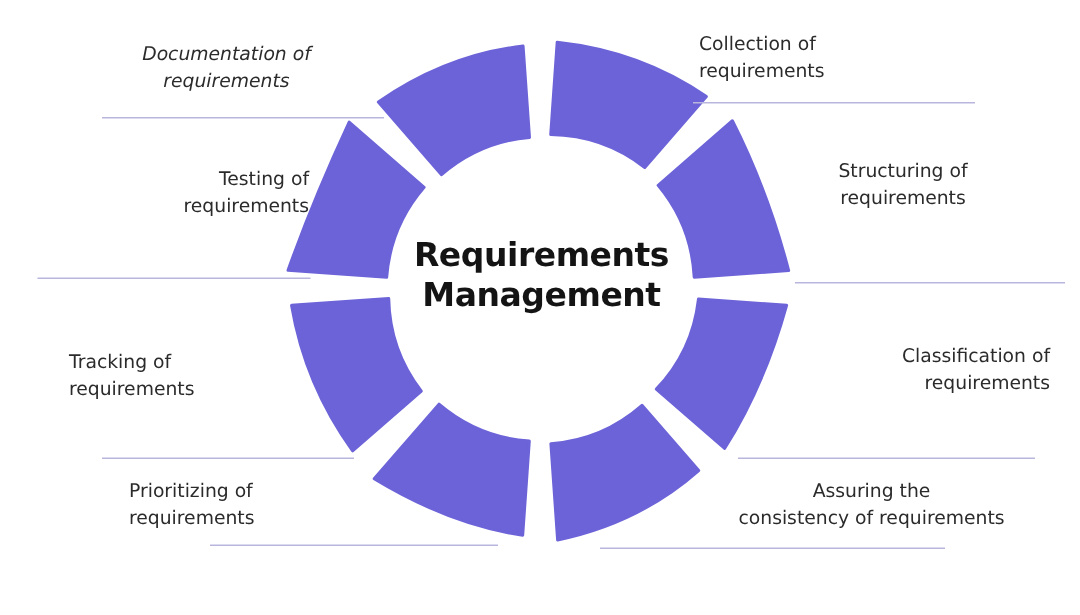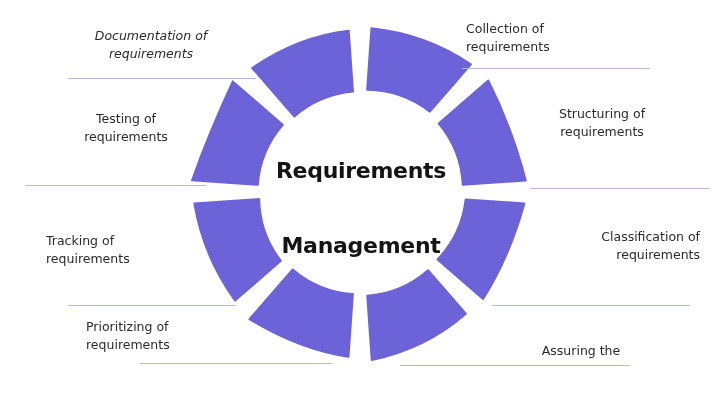--- a/index.html
+++ b/index.html
@@ -32,43 +32,43 @@
     top: 158px;
     width: 262px;
     text-align: center;
     font-family: "DejaVu Sans", "Liberation Sans", sans-serif;
     font-size: 22px;
     font-weight: 700;
     line-height: 1.22;
     letter-spacing: -0.3px;
     color: #141414;
   }
-  .center-title .l2 { display: block; margin-top: 48px; }
+  .center-title .l2 { display: block; }
 
   
   .label {
     position: absolute;
     font-family: "DejaVu Sans", "Liberation Sans", sans-serif;
     font-size: 12.5px;
     font-weight: 500;
     line-height: 1.42;
     color: #2b2b2b;
     white-space: nowrap;
   }
   .label .l2 { display: block; }
 
   .lbl-documentation { left: 60px;  top: 27px;  width: 182px; text-align: center; font-style: italic; }
-  .lbl-testing       { left: 46px;  top: 110px; width: 160px; text-align: center; }
+  .lbl-testing       { left: 46px;  top: 110px; width: 160px; text-align: right; }
   .lbl-tracking      { left: 46px;  top: 232px; width: 160px; }
   .lbl-prioritizing  { left: 86px;  top: 318px; width: 172px; }
 
   .lbl-collection     { left: 466px; top: 20px;  width: 180px; }
   .lbl-structuring    { left: 512px; top: 105px; width: 180px; text-align: center; }
   .lbl-classification { left: 520px; top: 228px; width: 180px; text-align: right; }
-  .lbl-assuring       { left: 450px; top: 318px; width: 262px; text-align: center; margin-top: 24px; }
+  .lbl-assuring       { left: 450px; top: 318px; width: 262px; text-align: center; }
 
   
   .rule {
     position: absolute;
     height: 1px;
     background: #b9b6dd;
   }
   .rule-doc     { left: 68px;  top: 78px;  width: 188px; }
   .rule-test    { left: 25px;  top: 185px; width: 182px; }
   .rule-track   { left: 68px;  top: 305px; width: 168px; }
@@ -157,15 +157,16 @@
     <span class="l2">requirements</span>
   </div>
 
   <div class="label lbl-classification">
     <span>Classification of</span>
     <span class="l2">requirements</span>
   </div>
 
   <div class="label lbl-assuring">
     <span>Assuring the</span>
+    <span class="l2">consistency of requirements</span>
   </div>
 
 </div>
 
 </body></html>

